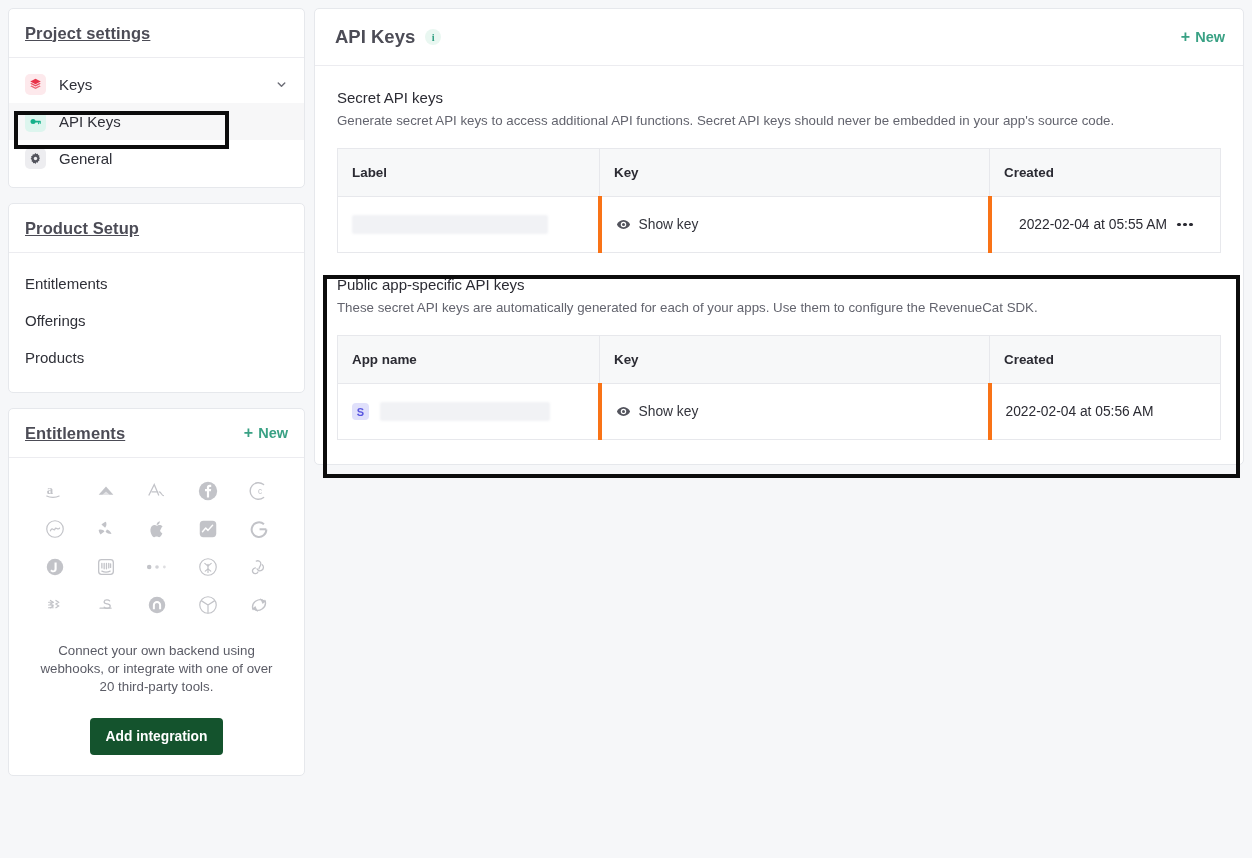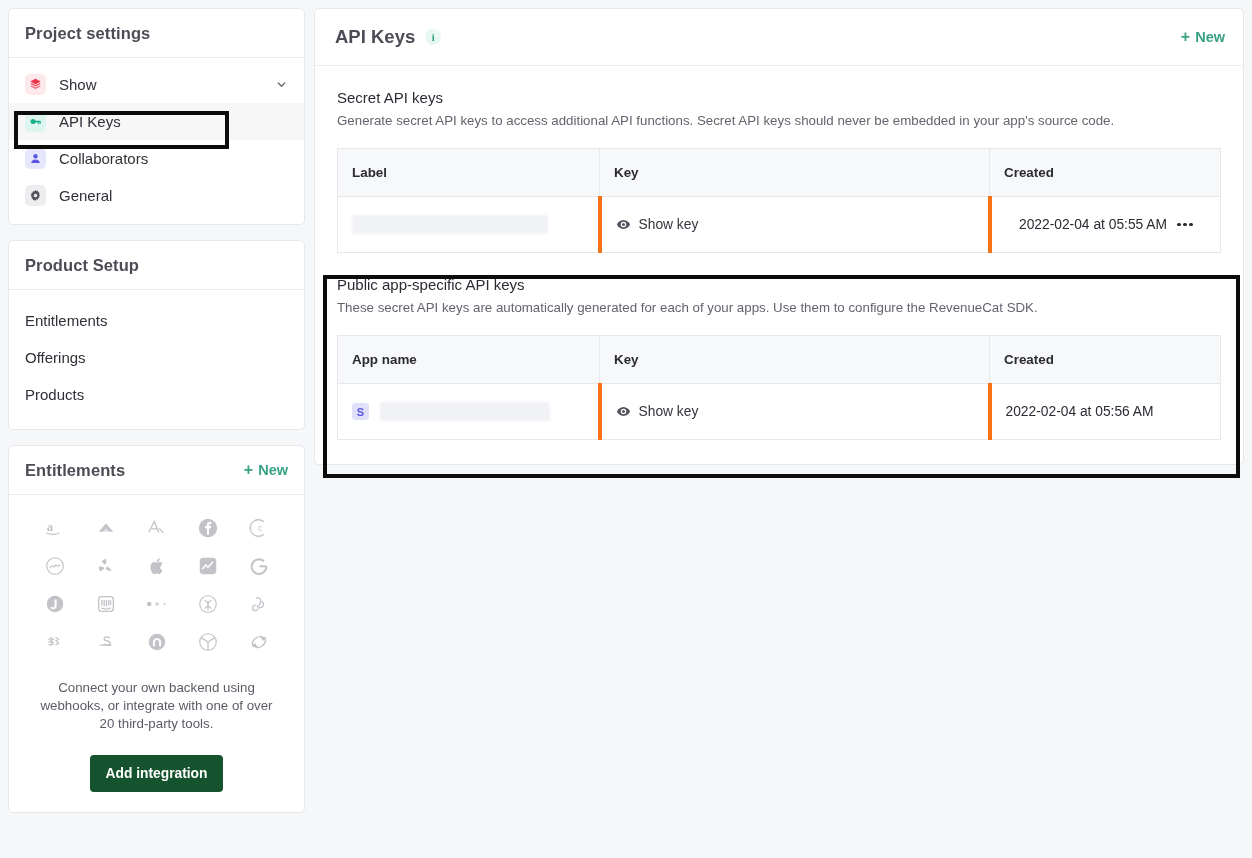--- a/index.html
+++ b/index.html
@@ -47,20 +47,21 @@
     justify-content: space-between;
     padding: 0 16px;
     border-bottom: 1px solid #ececf0;
   }
 
   .card-title {
     font-size: 16.5px;
     font-weight: bold;
     color: #4c4c56;
     letter-spacing: .1px;
+    text-decoration: underline;
   }
 
   .new-link {
     display: flex;
     align-items: center;
     gap: 5px;
     color: #39a184;
     font-size: 14.5px;
     font-weight: bold;
     cursor: pointer;
@@ -292,49 +293,40 @@
       <div class="nav-list">
 
         <div class="nav-row">
           <span class="nav-icon" style="background:#fde9ec;">
             <svg width="13" height="13" viewBox="0 0 16 16" fill="#e8334a">
               <path d="M8 1 1.5 4.3 8 7.6l6.5-3.3L8 1z"></path>
               <path d="M1.5 7.2 8 10.5l6.5-3.3-1.7-.9L8 8.7 3.2 6.3l-1.7.9z" opacity=".85"></path>
               <path d="M1.5 10.1 8 13.4l6.5-3.3-1.7-.9L8 11.6 3.2 9.2l-1.7.9z" opacity=".7"></path>
             </svg>
           </span>
-          <span class="nav-label">Show</span>
+          <span class="nav-label">Keys</span>
           <span class="chev">
             <svg width="13" height="13" viewBox="0 0 16 16" fill="none" stroke="#6f7079" stroke-width="1.8" stroke-linecap="round" stroke-linejoin="round">
                 <path d="M4 6.2 8 10.2 12 6.2"></path>
               </svg>
           </span>
         </div>
 
         <div class="nav-row selected">
           <span class="nav-icon" style="background:#ddf5ee;">
             <svg width="13" height="13" viewBox="0 0 16 16" fill="#16b08a">
               <circle cx="5" cy="8" r="3.1"></circle>
               <rect x="7.1" y="7" width="7.4" height="2.1" rx=".6"></rect>
               <rect x="11.1" y="8.8" width="1.5" height="2.6" rx=".5"></rect>
               <rect x="13.3" y="8.8" width="1.4" height="1.9" rx=".5"></rect>
             </svg>
           </span>
           <span class="nav-label">API Keys</span>
         </div>
 
-        <div class="nav-row">
-          <span class="nav-icon" style="background:#e6e6fd;">
-            <svg width="13" height="13" viewBox="0 0 16 16" fill="#5a57e0">
-              <circle cx="8" cy="5.3" r="2.7"></circle>
-              <path d="M2.8 13.4c0-2.6 2.3-4.2 5.2-4.2s5.2 1.6 5.2 4.2H2.8z"></path>
-            </svg>
-          </span>
-          <span class="nav-label">Collaborators</span>
-        </div>
 
         <div class="nav-row">
           <span class="nav-icon" style="background:#ededf0;">
             <svg width="13" height="13" viewBox="0 0 16 16" fill="#53545d">
               <path d="M8 1.2 9.1 2.5l1.7-.4.5 1.7 1.6.8-.5 1.7 1.1 1.3-1.1 1.3.5 1.7-1.6.8-.5 1.7-1.7-.4L8 14.8l-1.1-1.3-1.7.4-.5-1.7-1.6-.8.5-1.7L2 8.3l1.1-1.3-.5-1.7 1.6-.8.5-1.7 1.7.4L8 1.2z"></path>
               <circle cx="8" cy="8" r="2.1" fill="#ededf0"></circle>
             </svg>
           </span>
           <span class="nav-label">General</span>
         </div>

